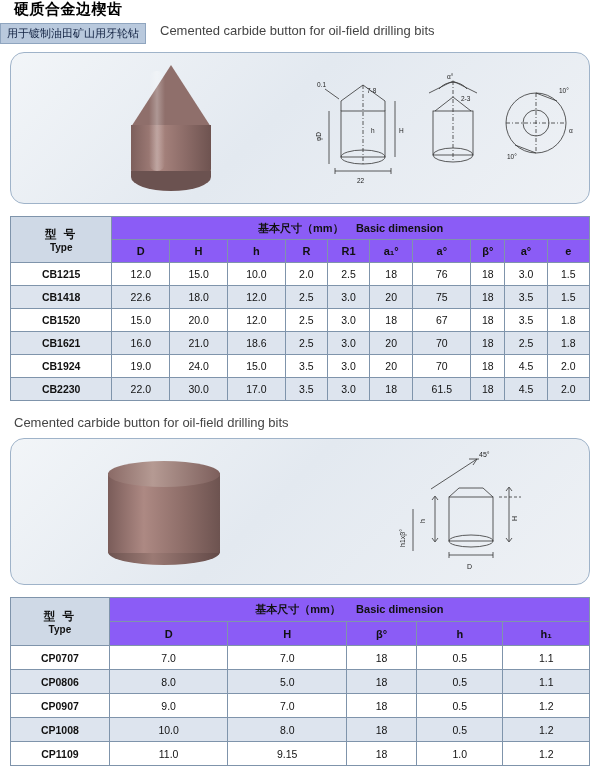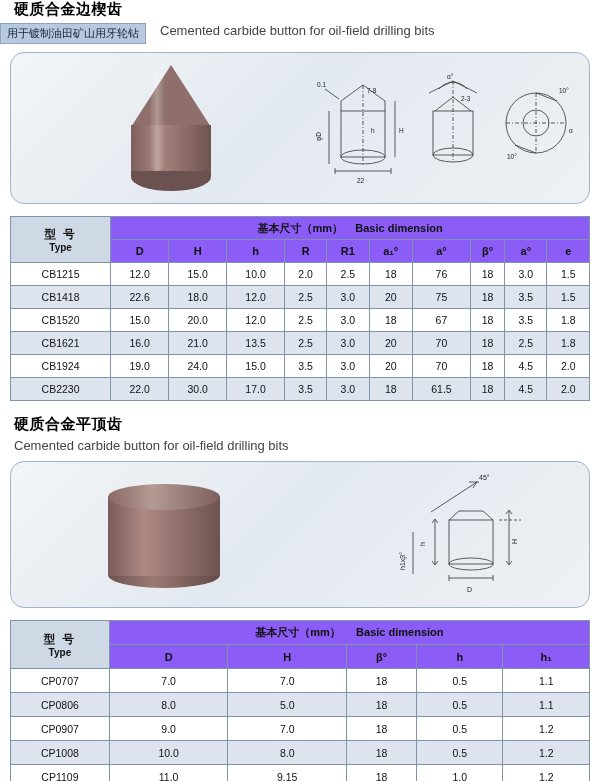--- a/index.html
+++ b/index.html
@@ -102,21 +102,21 @@
     height:16px;
   }
   thead th{
     background:#8b5cf6;
     font-weight:bold;
     font-size:11px;
   }
   thead th.hdr-type{background:#cfd9e6;}
   tbody tr:nth-child(odd) td{background:#ffffff;}
   tbody tr:nth-child(even) td{background:#dde4ee;}
-  td.type-cell{font-weight:normal;}
+  td.type-cell{font-weight:bold;}
   .cn-head{font-size:11.5px;font-weight:bold;letter-spacing:2px;}
   .en-head{font-size:10px;font-weight:bold;}
 
   .sec2{margin-top:14px;}
   .tbl2 td,.tbl2 th{height:17px;}
 
   
   .dwg{position:absolute;}
   text{font-family:"Liberation Sans", sans-serif;}
 </style>
@@ -259,21 +259,21 @@
           <td>18</td>
           <td>67</td>
           <td>18</td>
           <td>3.5</td>
           <td>1.8</td>
         </tr>
         <tr>
           <td class="type-cell">CB1621</td>
           <td>16.0</td>
           <td>21.0</td>
-          <td>13.5</td>
+          <td>18.6</td>
           <td>2.5</td>
           <td>3.0</td>
           <td>20</td>
           <td>70</td>
           <td>18</td>
           <td>2.5</td>
           <td>1.8</td>
         </tr>
         <tr>
           <td class="type-cell">CB1924</td>
@@ -300,21 +300,20 @@
           <td>18</td>
           <td>4.5</td>
           <td>2.0</td>
         </tr>
       </tbody>
     </table>
   </div>
 
   <div class="sec2">
 
-    <div class="sec-title">硬质合金平顶齿</div>
 
     <div class="sub-bar">
       <div class="sub-en">Cemented carbide button for oil-field drilling bits</div>
     </div>
 
     <div class="panel panel2">
 
       <div class="cyl-wrap">
         <div class="cyl-bottom"></div>
         <div class="cyl-body"></div>

